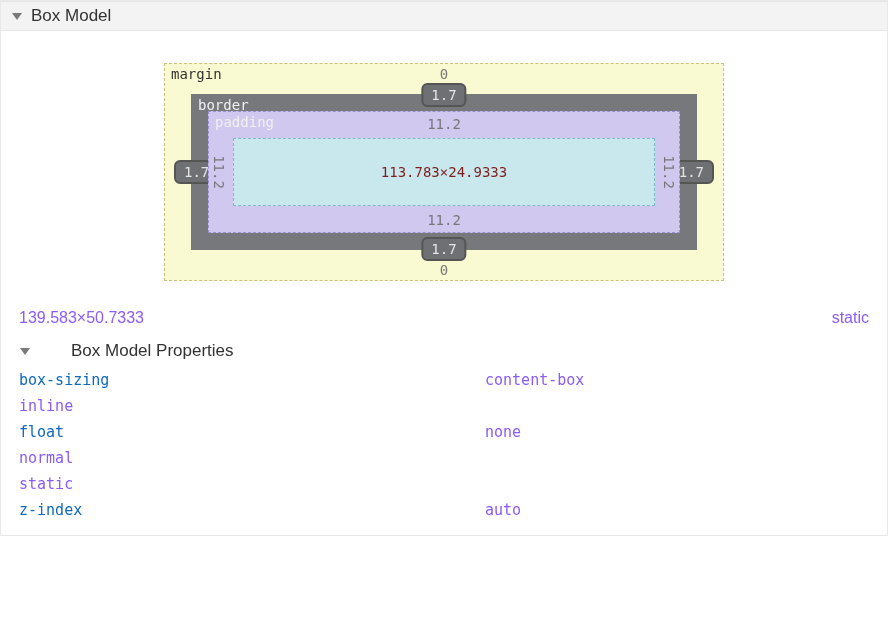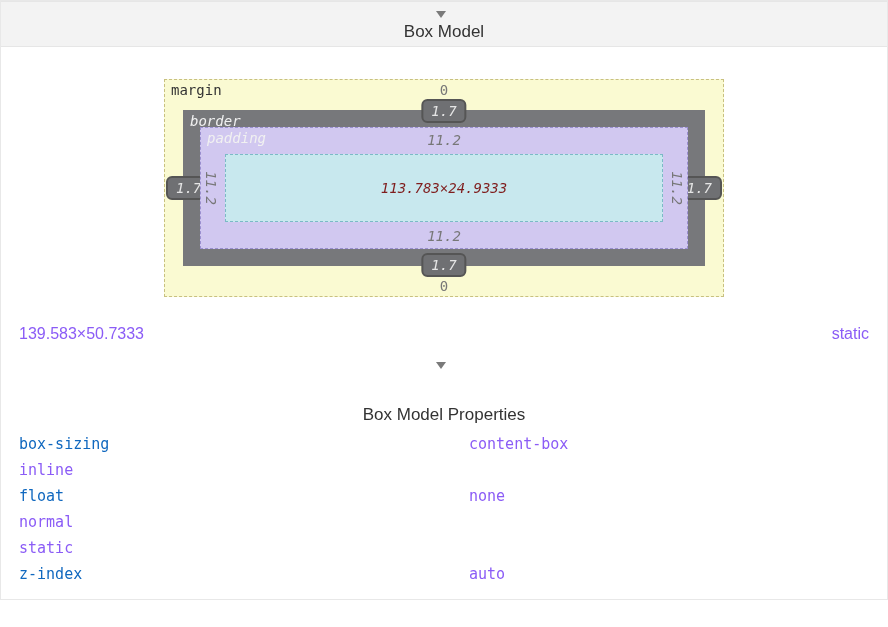--- a/index.html
+++ b/index.html
@@ -13,21 +13,20 @@
   }
   .panel { border: 1px solid #e8e8e8; }
   .section-header {
     background: #f3f3f3;
     border-top: 1px solid #e6e6e6;
     border-bottom: 1px solid #e6e6e6;
     padding: 4px 8px;
     display: flex;
     align-items: center;
     font-size: 17px;
-    flex-direction: column;
   }
   .section-header.sub {
     background: transparent;
     border: none;
     padding: 6px 4px;
     gap: 32px;
   }
   .twisty {
     display: inline-flex;
     align-items: center;
@@ -43,28 +42,27 @@
   .diagram-wrap {
     display: flex;
     justify-content: center;
     padding: 32px 0 10px 0;
   }
   .margin-box, .border-box, .padding-box, .content-box { position: relative; }
   .margin-box {
     width: 560px; height: 218px;
     background: #fafad2;
     border: 1px dashed #c8c080;
-    padding: 30px 18px;
+    padding: 30px 26px;
   }
   .border-box {
     width: 100%; height: 100%;
     background: #77787b;
     border: 1px solid #77787b;
     padding: 16px 16px;
-    font-style: italic;
   }
   .padding-box {
     width: 100%; height: 100%;
     background: #d1c8f0;
     border: 1px dashed #9a8fcf;
     padding: 26px 24px;
   }
   .content-box {
     width: 100%; height: 100%;
     background: #c8e8ee;
@@ -133,20 +131,21 @@
 
   
   .props {
     font-family: "Consolas","Menlo",monospace;
     font-size: 15px;
     padding-left: 6px;
   }
   .prop-row {
     display: flex;
     padding: 4px 0;
+    gap: 16px;
   }
   .prop-name  { color: #1068bf; width: 450px; }
   .prop-value { color: #8b5cf6; }
 </style>
 </head>
 <body>
 
 <div class="panel">
 
   <div class="section-header">

